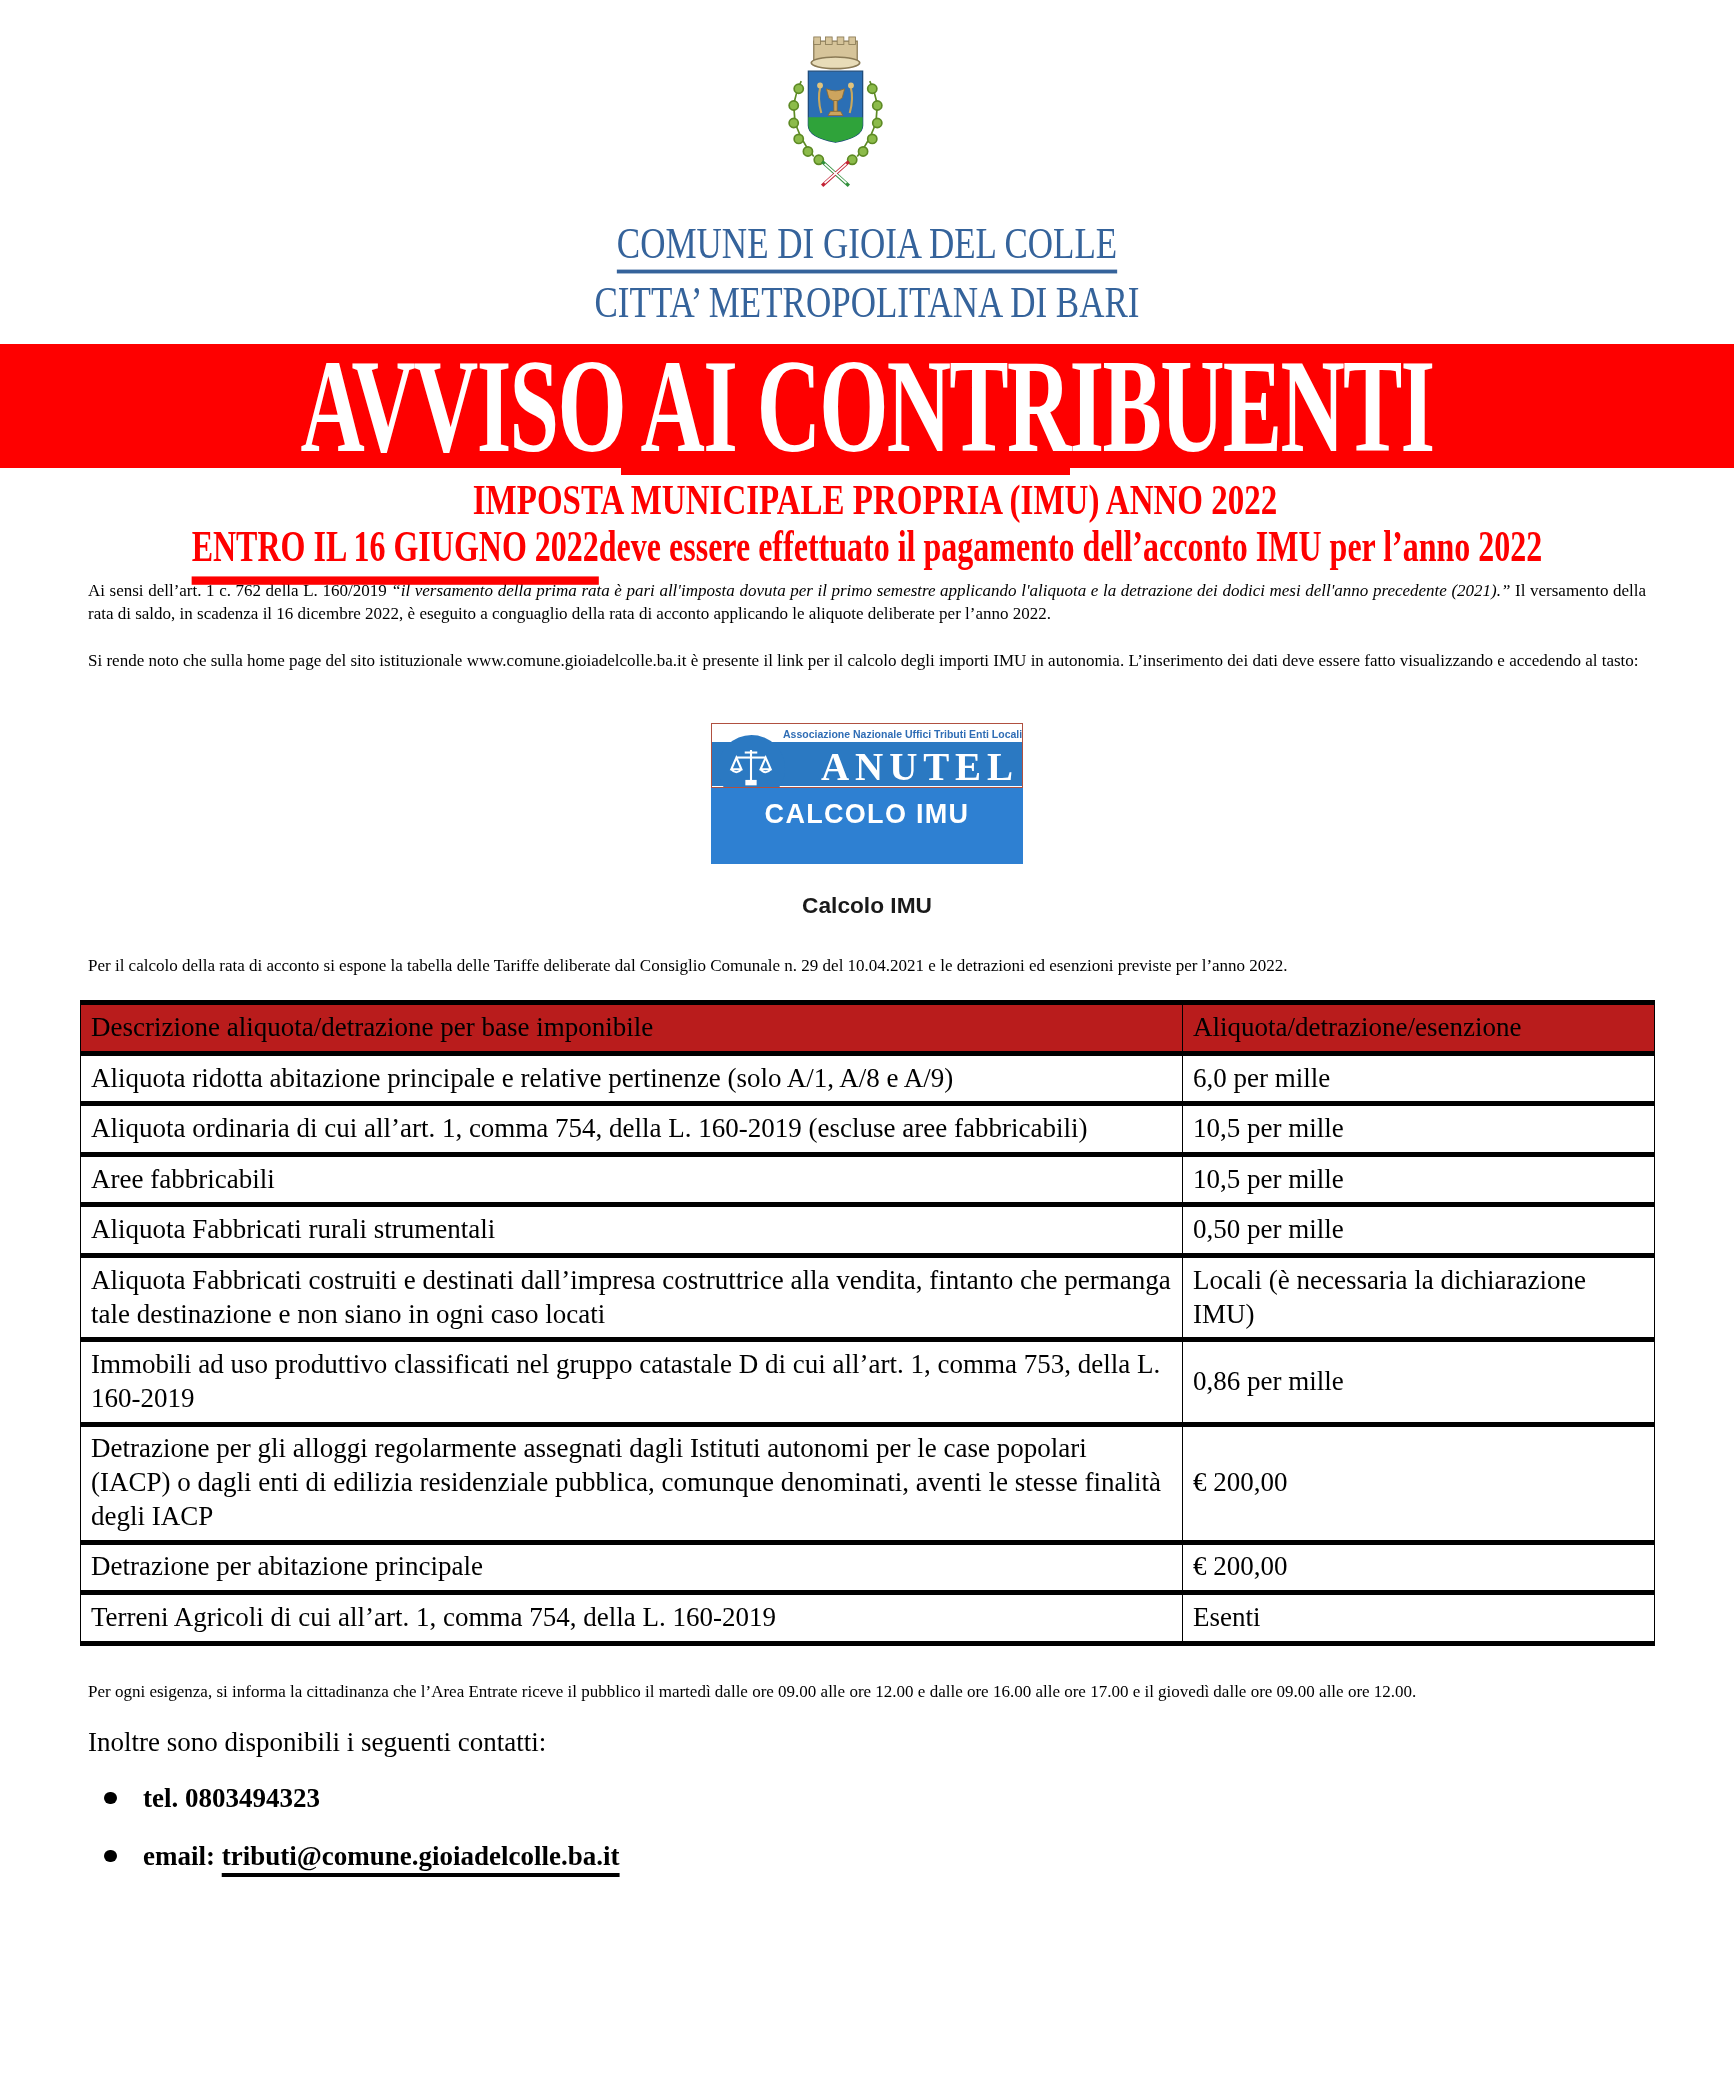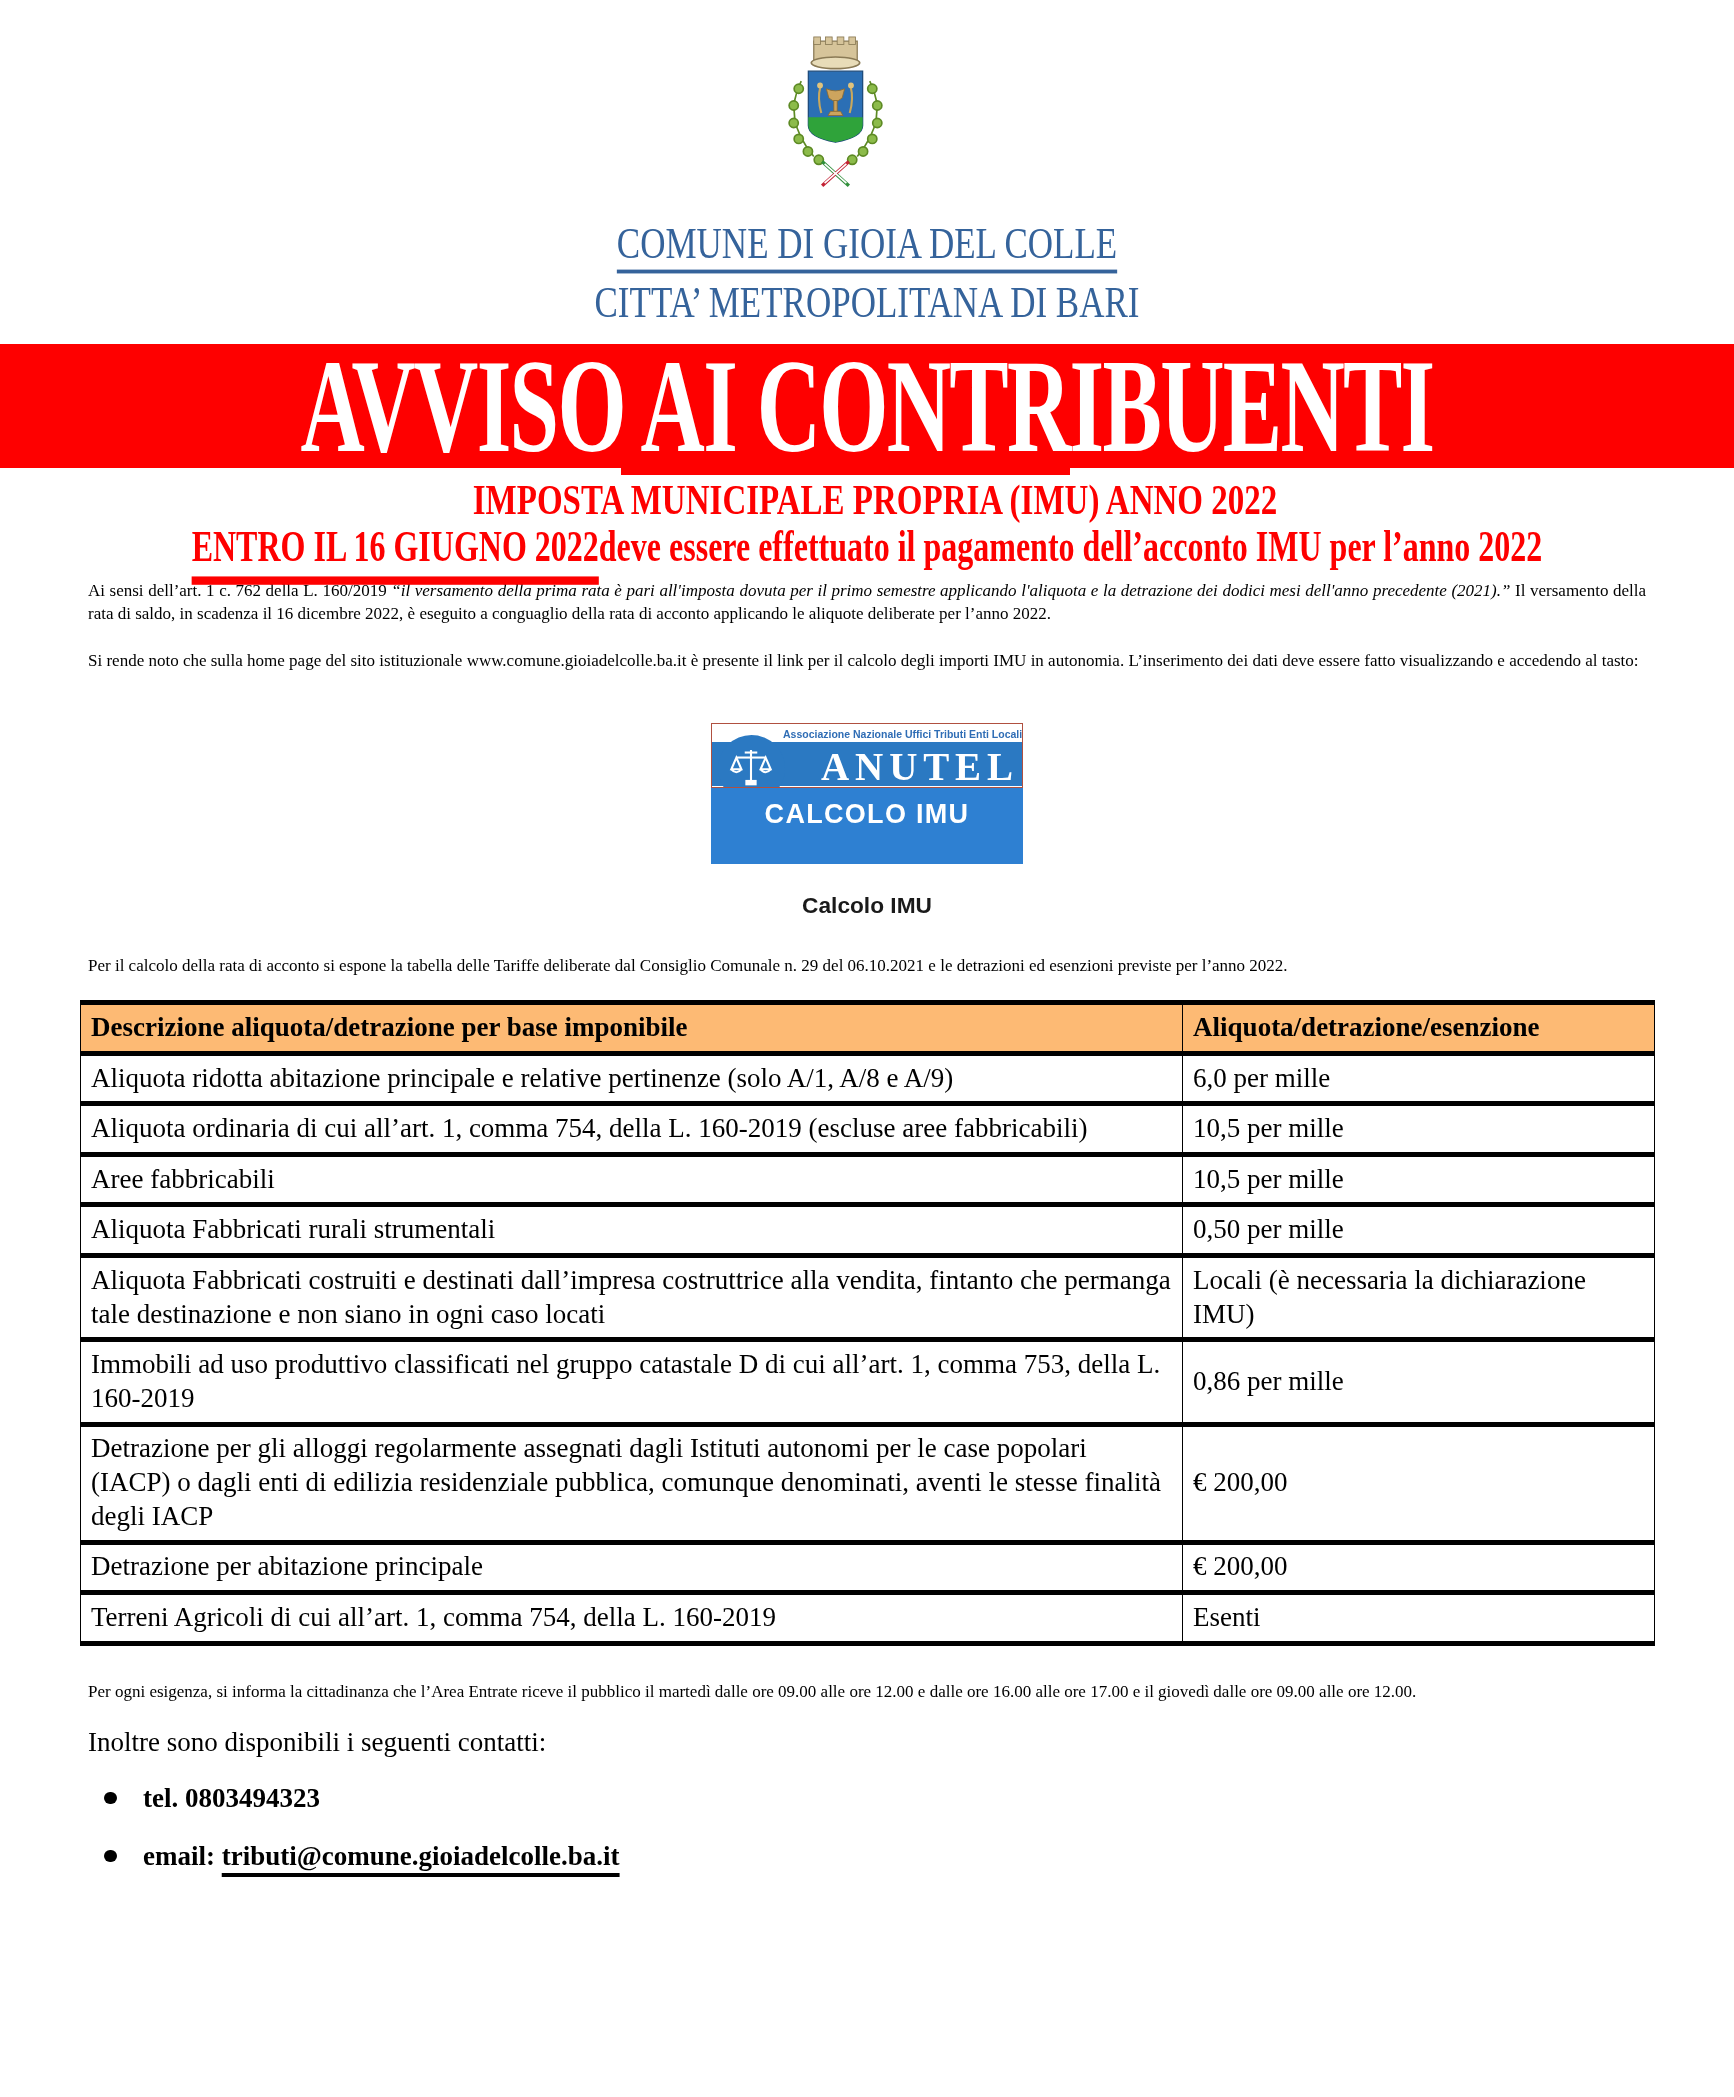--- a/index.html
+++ b/index.html
@@ -62,21 +62,21 @@
   .wbutton span{ display:inline-block; margin-top:11.7px; color:#fff; font-weight:bold; font-size:27px;
                  letter-spacing:1.3px; font-family:"Liberation Sans", sans-serif; }
   .wcaption{ margin-top:28px; text-align:center; font-family:"Liberation Sans", sans-serif;
              font-weight:bold; font-size:22.7px; color:#1a1a1a; }
   
   table{ width:1575px; margin:22.7px 0 0 80px; border-collapse:collapse; border:1.7px solid #000;
          border-top:5.9px solid #000; border-bottom:5.9px solid #000; }
   th,td{ border-top:5px solid #000; border-bottom:5px solid #000;
          border-left:1.7px solid #000; border-right:1.7px solid #000;
          font-size:27px; text-align:left; vertical-align:middle; padding:5.9px 10px; line-height:1.25; }
-  th{ background:#fdba74; font-weight:bold; }
+  th{ background:#b91c1c; font-weight:normal; }
   .col-desc{ width:1103px; }
   .col-val{ width:472px; }
   
   .para5{ margin:23.5px 88px 0; font-size:27px; }
   ul.contacts{ list-style:none; margin:17px 0 0 143px; }
   ul.contacts li{ position:relative; font-size:27px; margin-top:22.7px; line-height:1.3;font-weight:bold; }
   ul.contacts li::before{ content:""; position:absolute; left:-39px; top:11px;
                           width:12.6px; height:12.6px; border-radius:50%; background:#000; }
   .link{ text-decoration:underline; text-decoration-thickness:3.8px; text-underline-offset:7.6px; }
 </style>
@@ -173,21 +173,21 @@
           <rect x="44" y="86" width="22" height="8" fill="#fff"></rect>
         </svg>
       </div>
     </div>
     <div class="wbutton">
       <span>CALCOLO IMU</span>
     </div>
   </div>
   <div class="wcaption">Calcolo IMU</div>
 
-  <p class="para p3">Per il calcolo della rata di acconto si espone la tabella delle Tariffe deliberate dal Consiglio Comunale n. 29 del 06.10.2021 e le detrazioni ed esenzioni previste per l’anno 2022.</p>
+  <p class="para p3">Per il calcolo della rata di acconto si espone la tabella delle Tariffe deliberate dal Consiglio Comunale n. 29 del 10.04.2021 e le detrazioni ed esenzioni previste per l’anno 2022.</p>
 
   <table>
     <colgroup>
         <col class="col-desc">
         <col class="col-val">
       </colgroup>
     <thead>
       <tr>
         <th>Descrizione aliquota/detrazione per base imponibile</th>
         <th>Aliquota/detrazione/esenzione</th>

